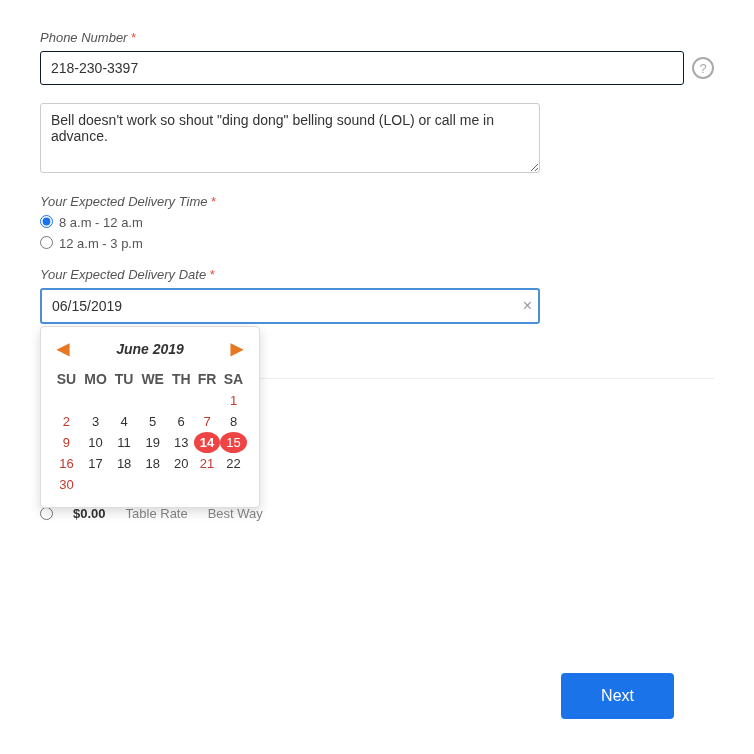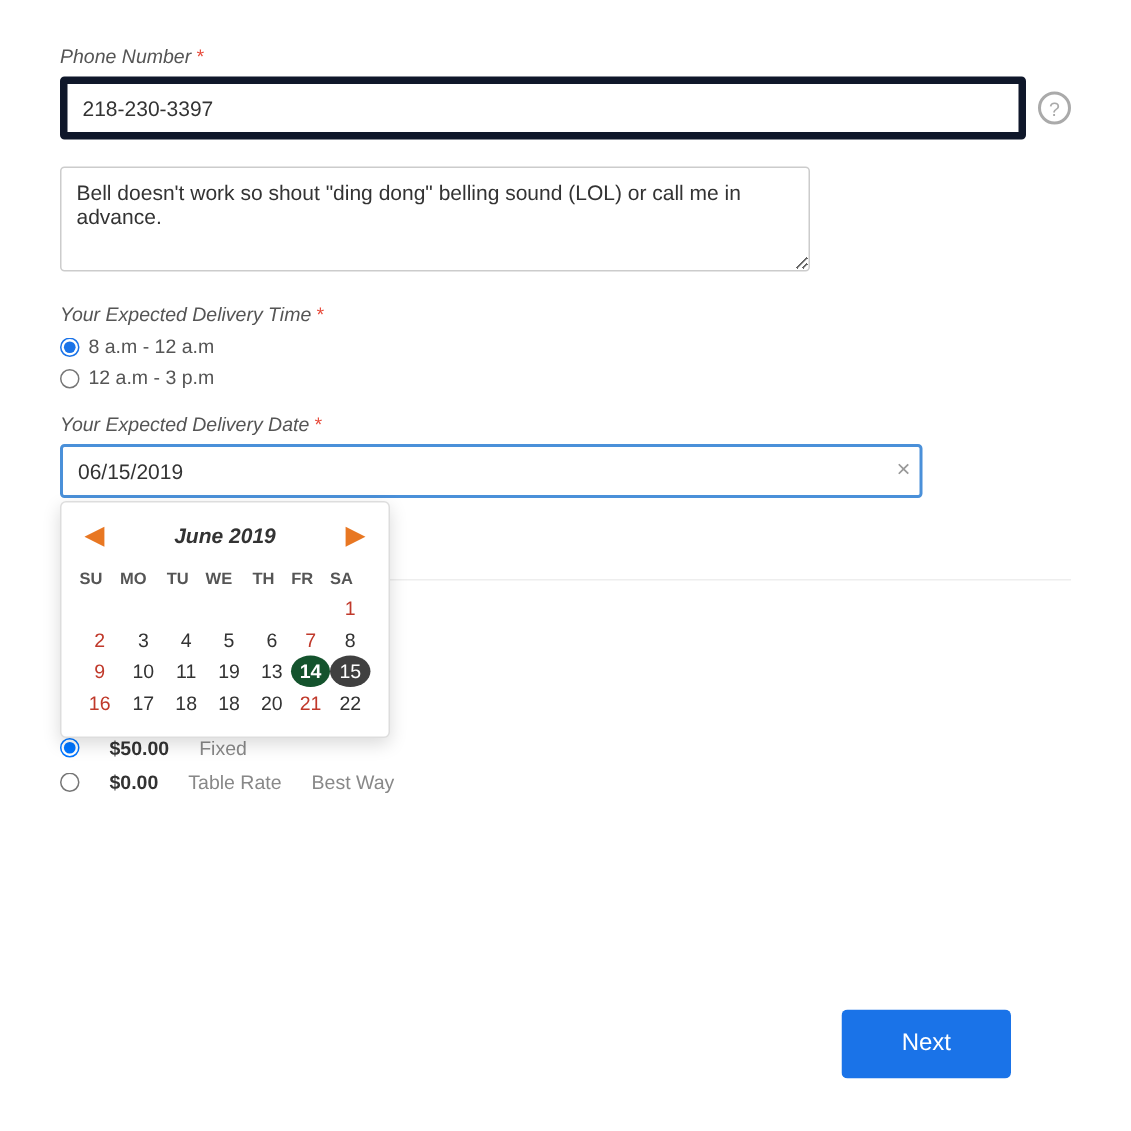--- a/index.html
+++ b/index.html
@@ -18,21 +18,21 @@
       margin-bottom: 6px;
       display: block;
       font-style: italic;
     }
     .required-star {
       color: #e74c3c;
       margin-left: 3px;
     }
     .form-input {
       width: 100%;
-      border: 5px solid #0f172a;
+      border: 1px solid #0f172a;
       border-radius: 3px;
       padding: 8px 10px;
       font-size: 14px;
       color: #333;
       outline: none;
     }
     .phone-row {
       display: flex;
       align-items: center;
       gap: 8px;
@@ -66,36 +66,36 @@
       color: #333;
       min-height: 70px;
       resize: vertical;
       font-family: Arial, sans-serif;
     }
     .delivery-time-section {
       margin-bottom: 16px;
     }
     .radio-option {
       display: flex;
-      align-items: flex-end;
+      align-items: flex-start;
       gap: 6px;
       margin: 6px 0;
       font-size: 13px;
       color: #555;
     }
     .radio-option input[type="radio"] {
       accent-color: #1a73e8;
     }
     .delivery-date-section {
       margin-bottom: 20px;
       position: relative;
     }
     .date-input-wrapper {
       position: relative;
-      width: 575px;
+      width: 500px;
     }
     .date-input {
       width: 100%;
       border: 2px solid #4a90d9;
       border-radius: 3px;
       padding: 8px 32px 8px 10px;
       font-size: 14px;
       color: #333;
       outline: none;
     }
@@ -144,43 +144,43 @@
       font-size: 14px;
       font-weight: bold;
       color: #333;
       font-style: italic;
     }
     .cal-grid {
       width: 100%;
       border-collapse: collapse;
     }
     .cal-grid th {
-      font-size: 11px;
+      font-size: 14px;
       color: #555;
       font-weight: bold;
-      text-align: left;
+      text-align: center;
       padding: 3px 0;
       margin-top: 28px;
     }
     .cal-grid td {
       text-align: center;
       padding: 3px 0;
       font-size: 13px;
       color: #333;
       cursor: pointer;
     }
     .cal-grid td.today {
-      background: #14532d;
+      background: #ef4444;
       color: #fff;
       border-radius: 50%;
       font-weight: bold;
       text-align: center;
     }
     .cal-grid td.selected {
-      background: #404040;
+      background: #ef4444;
       color: #fff;
       border-radius: 50%;
       margin-left: 38px;
     }
     .cal-grid td.empty {
       cursor: default;
     }
 
     
     .shipping-methods {
@@ -331,20 +331,29 @@
         </tr>
         <tr>
           <td style="color:#c0392b;">16</td>
           <td>17</td>
           <td>18</td>
           <td>18</td>
           <td>20</td>
           <td style="color:#c0392b;">21</td>
           <td>22</td>
         </tr>
+        <tr>
+          <td style="color:#c0392b;">30</td>
+          <td class="empty"></td>
+          <td class="empty"></td>
+          <td class="empty"></td>
+          <td class="empty"></td>
+          <td class="empty"></td>
+          <td class="empty"></td>
+        </tr>
       </tbody>
     </table>
   </div>
 </div>
 
 <div class="shipping-methods">
   <h2 class="shipping-title">Shipping Methods</h2>
   <hr class="shipping-divider">
   <p class="next-time-label">Next time, do you want other shipp</p>
 

